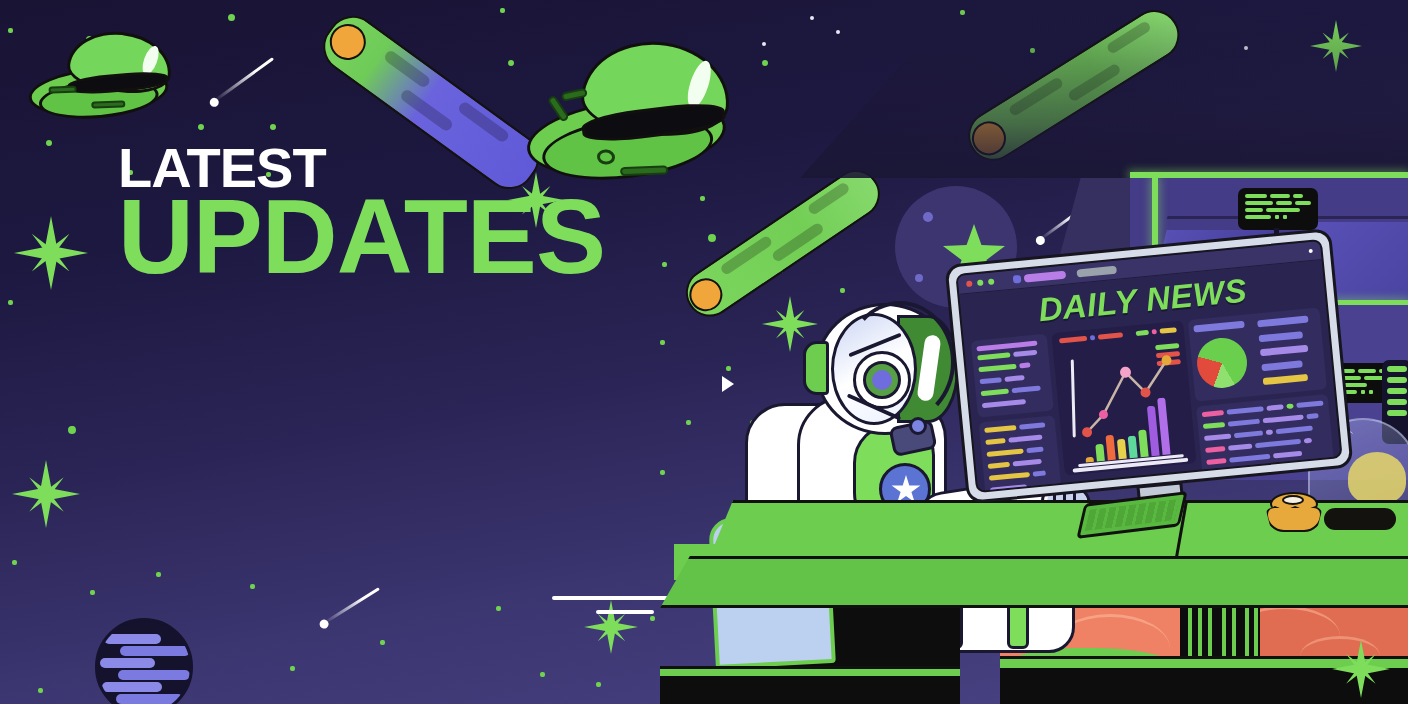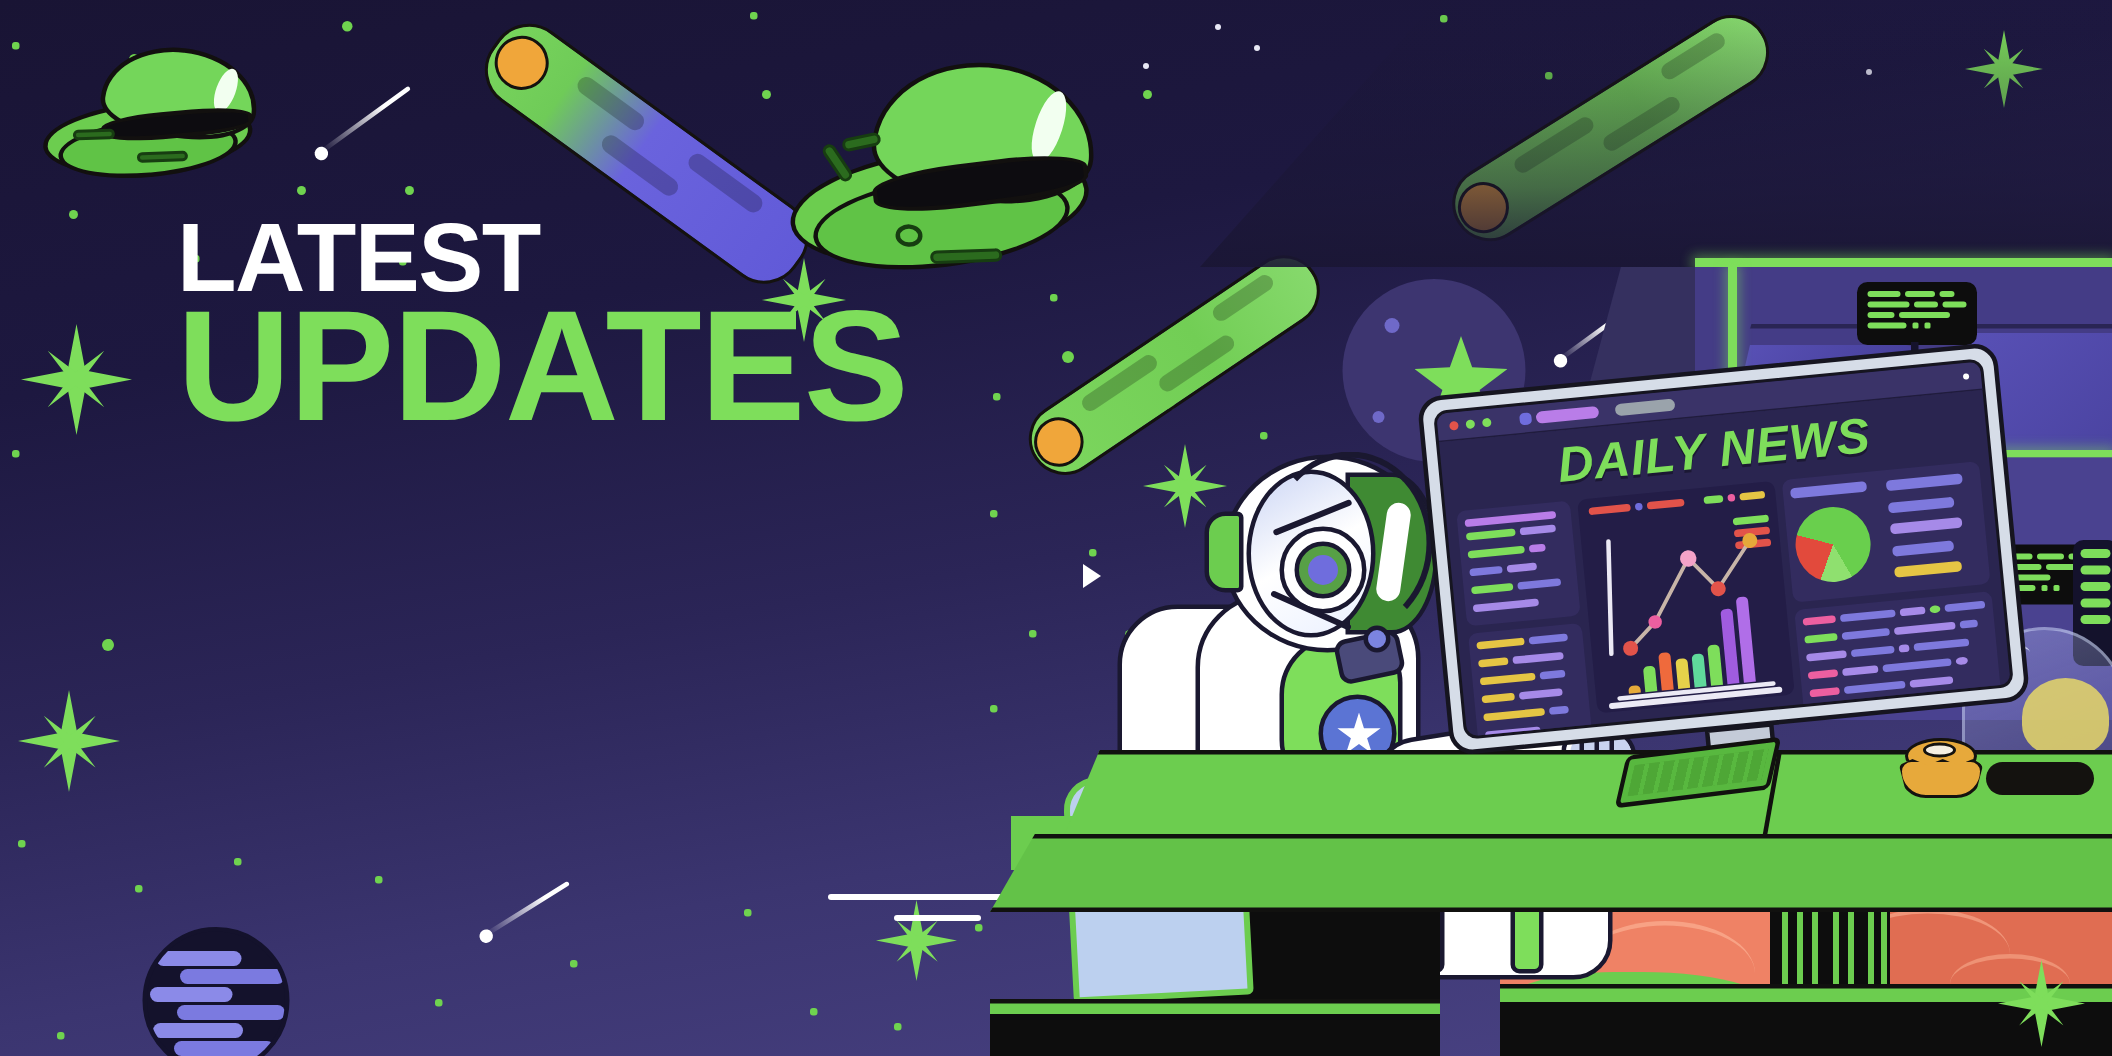--- a/index.html
+++ b/index.html
@@ -99,21 +99,21 @@
   #headline {
     position:absolute; left:118px; top:142px; z-index:40;
     line-height:0.93;
   }
   #headline div {
     font-weight:800; letter-spacing:-1px;
     font-family:"Liberation Sans", sans-serif;
     text-transform:uppercase;
     white-space:nowrap;
   }
-  .hl-1 { font-size:65px; color:#ffffff; }
+  .hl-1 { font-size:56px; color:#ffffff; }
   .hl-2 { font-size:105px; color:#7ede5b; margin-top:-6px; }
   .hl-3 { font-size:84px; color:#ffffff; margin-top:-4px; }
   .hl-4 { font-size:105px; color:#7ede5b; margin-top:-6px; }
   .glowline {
     position:absolute; background:#7ede5b;
     box-shadow:0 0 8px 2px rgba(126,222,91,0.45);
   }
   .window-glass {
     position:absolute;
     background:linear-gradient(135deg,#5a52b8 0%, #4a43a0 55%, #3b3585 100%);

